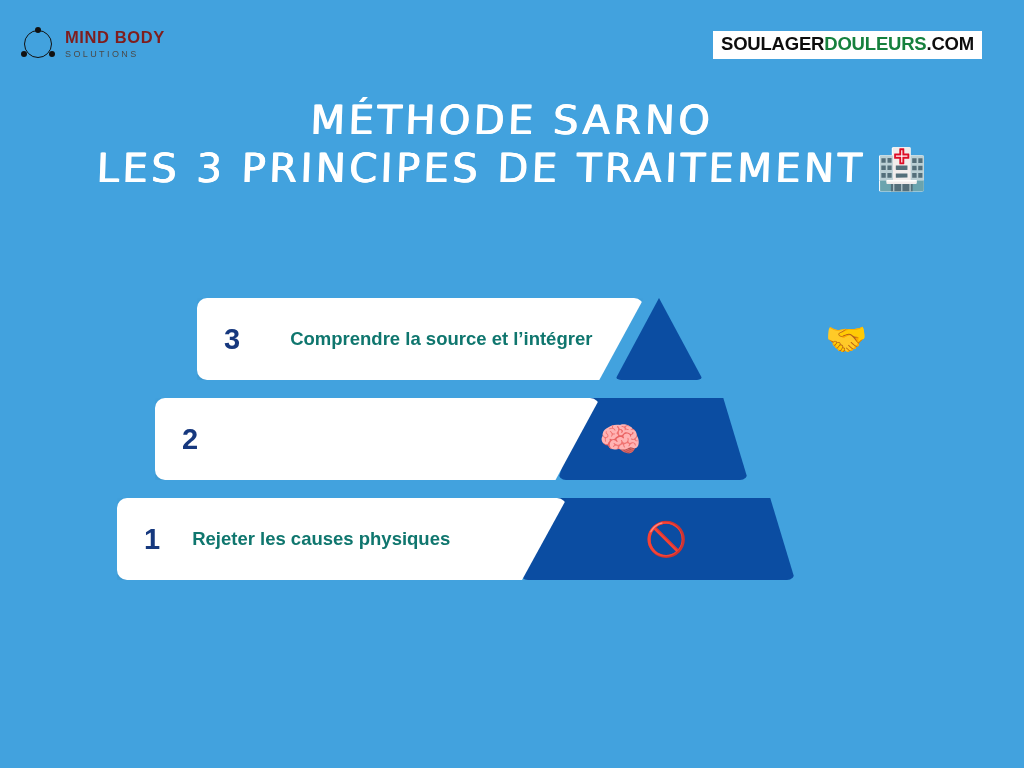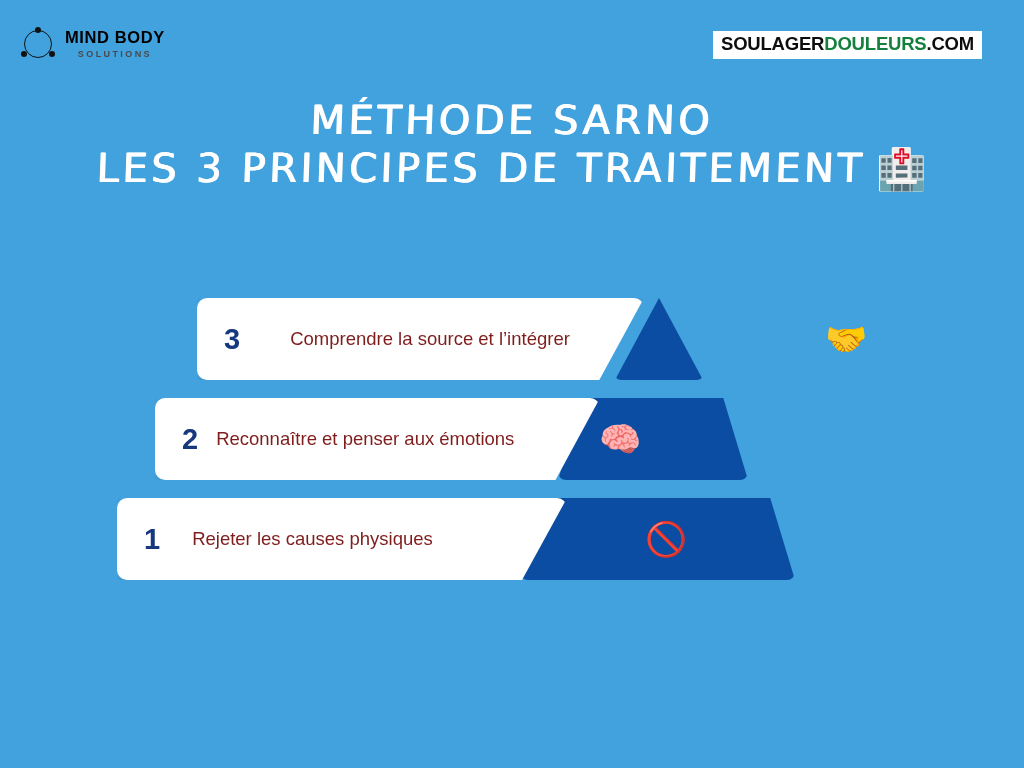--- a/index.html
+++ b/index.html
@@ -50,30 +50,29 @@
   }
   .brand-mark .dot.d1 { left: 15px; top: 1px; }
   .brand-mark .dot.d2 { left: 1px;  top: 25px; }
   .brand-mark .dot.d3 { left: 29px; top: 25px; }
 
   .brand-text { line-height: 1; }
   .brand-name {
     font-size: 16.5px;
     font-weight: 700;
     letter-spacing: 0.6px;
-    color: #000000;
+    color: #7f1d1d;
     font-family: "Liberation Sans", sans-serif;
   }
   .brand-sub {
     margin-top: 4px;
     font-size: 9px;
-    font-weight: 700;
+    font-weight: 400;
     letter-spacing: 2.4px;
     color: #4a4a4a;
-    text-align: center;
   }
 
   .site-badge {
     position: absolute;
     right: 42px;
     top: 31px;
     background: #ffffff;
     padding: 4px 8px 5px;
     font-size: 18.5px;
     font-weight: 800;
@@ -159,22 +158,22 @@
   .card-number {
     font-size: 29px;
     font-weight: 700;
     color: #16387e;
     font-family: "Liberation Sans", sans-serif;
     line-height: 1;
     flex: 0 0 auto;
   }
   .card-text {
     font-size: 18.5px;
-    font-weight: 400;
-    color: #7f1d1d;
+    font-weight: 700;
+    color: #0f766e;
     font-family: "Liberation Sans", sans-serif;
     line-height: 1.15;
     white-space: nowrap;
   }
 
   
   #tier-3 { left: 197px; top: 0; width: 506px; }
   #tier-3 .tier-shape {
     width: 88px;
     clip-path: polygon(50% 0%, 100% 100%, 0% 100%);
@@ -256,21 +255,20 @@
       <span class="card-number">3</span>
       <span class="card-text">Comprendre la source et l’intégrer</span>
     </div>
   </div>
 
   <div class="tier" id="tier-2">
     <div class="tier-shape"></div>
     <div class="tier-emoji">🧠</div>
     <div class="card">
       <span class="card-number">2</span>
-      <span class="card-text">Reconnaître et penser aux émotions</span>
     </div>
   </div>
 
   <div class="tier" id="tier-1">
     <div class="tier-shape"></div>
     <div class="tier-emoji">🚫</div>
     <div class="card">
       <span class="card-number">1</span>
       <span class="card-text">Rejeter les causes physiques</span>
     </div>

